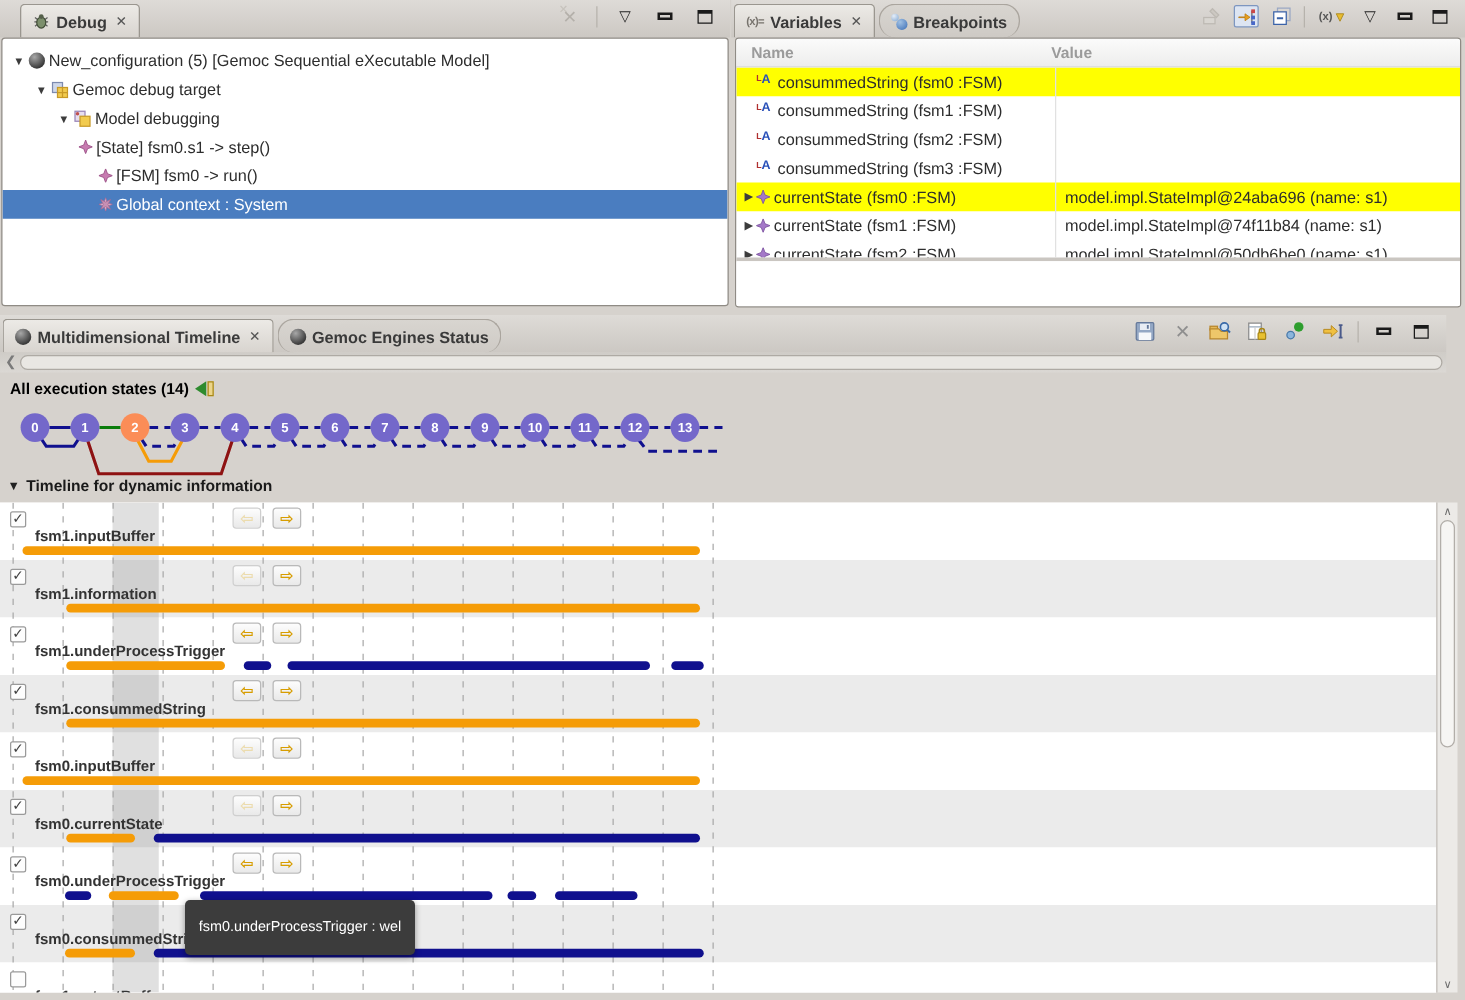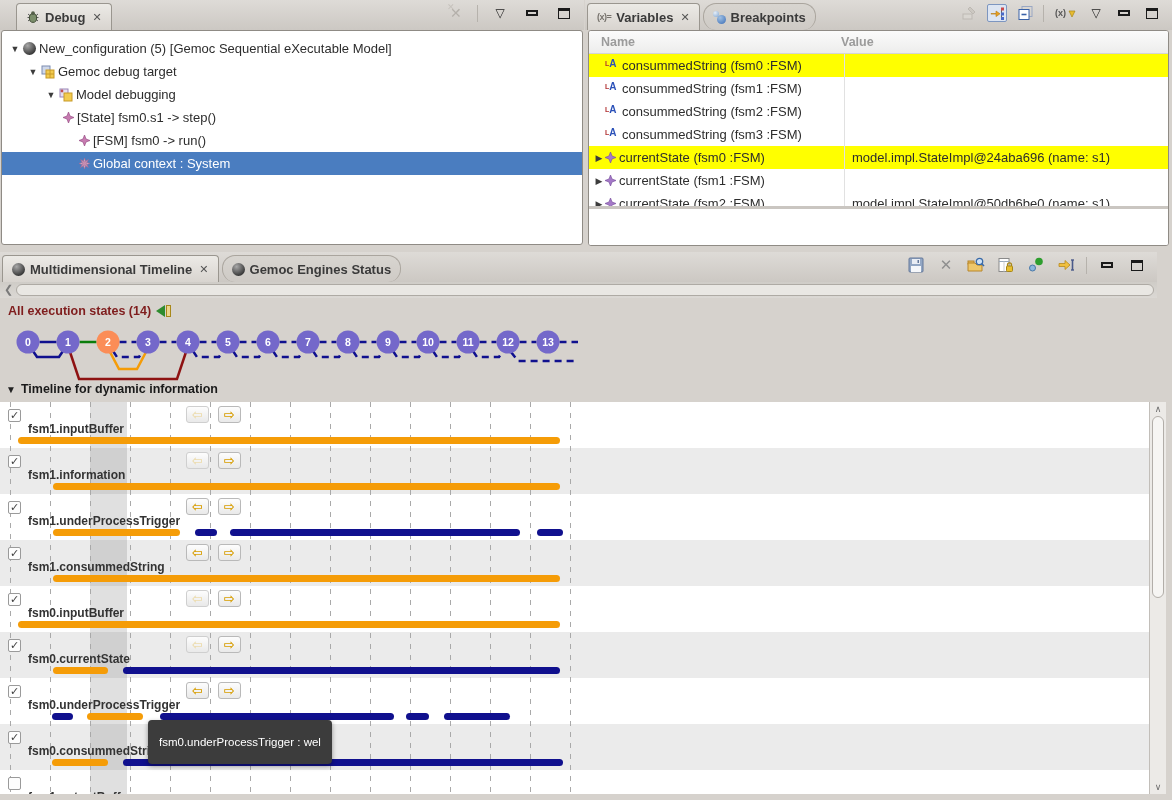--- a/index.html
+++ b/index.html
@@ -44,21 +44,21 @@
   .str-icon .l1{color:#b03030;font-size:7px;margin-top:1px;}
   .str-icon .l2{color:#2a50b8;font-size:10px;}
   .detail-splitter{position:absolute;left:0;right:0;height:3px;background:#cac6c1;}
   .detail-pane{position:absolute;left:0;right:0;bottom:0;background:#fff;}
   
   .hscroll{position:absolute;left:0;right:0;height:16px;background:linear-gradient(#cfccc7,#dbd8d4);}
   .hscroll .chev{position:absolute;left:4px;top:1px;font-size:11px;color:#7a7a7a;font-weight:bold;}
   .hscroll .track{position:absolute;left:16px;right:3px;top:2px;bottom:2px;background:#e9e7e3;
     border:1px solid #aeaaa4;border-radius:6px;}
   .states-label{position:absolute;left:8px;top:6px;display:flex;align-items:center;gap:5px;
-    font-size:12.5px;font-weight:bold;color:#7f1d1d;}
+    font-size:12.5px;font-weight:bold;color:#000000;}
   .play-back{display:inline-flex;align-items:center;}
   .play-back .tri{width:0;height:0;border-top:6px solid transparent;border-bottom:6px solid transparent;
     border-right:9px solid #2e8b2e;}
   .play-back .ybar{width:5px;height:12px;background:#ecd58a;border:1px solid #a8881a;margin-left:1px;}
   .dyn-header{position:absolute;left:6px;top:130px;display:flex;align-items:center;gap:5px;
     font-size:12.5px;font-weight:bold;color:#1a1a1a;}
   .dyn-header .tri{font-size:10px;color:#222;}
   #rows-wrap{position:absolute;left:0;top:150px;width:1149px;height:392px;background:#fff;overflow:hidden;}
   #ticks-svg{position:absolute;left:0;top:0;z-index:1;pointer-events:none;}
   .trow{position:relative;height:46px;background:#fff;}
@@ -298,20 +298,21 @@
         <div class="vval">model.impl.StateImpl@24aba696 (name: s1)</div>
       </div>
       <div class="vrow">
         <div class="vname">
             <span class="vexp">▶</span>
           <svg width="11" height="11" viewBox="0 0 11 11" style="margin-right:3px;">
             <path d="M5.5 0 L7 4 L11 5.5 L7 7 L5.5 11 L4 7 L0 5.5 L4 4 Z" fill="#a478c8" stroke="#7d54a0" stroke-width="0.7"></path>
             </svg>
           <span>currentState (fsm1 :FSM)</span>
           </div>
+        <div class="vval">model.impl.StateImpl@74f11b84 (name: s1)</div>
       </div>
       <div class="vrow">
         <div class="vname">
             <span class="vexp">▶</span>
           <svg width="11" height="11" viewBox="0 0 11 11" style="margin-right:3px;">
             <path d="M5.5 0 L7 4 L11 5.5 L7 7 L5.5 11 L4 7 L0 5.5 L4 4 Z" fill="#a478c8" stroke="#7d54a0" stroke-width="0.7"></path>
             </svg>
           <span>currentState (fsm2 :FSM)</span>
           </div>
         <div class="vval">model.impl.StateImpl@50db6be0 (name: s1)</div>

